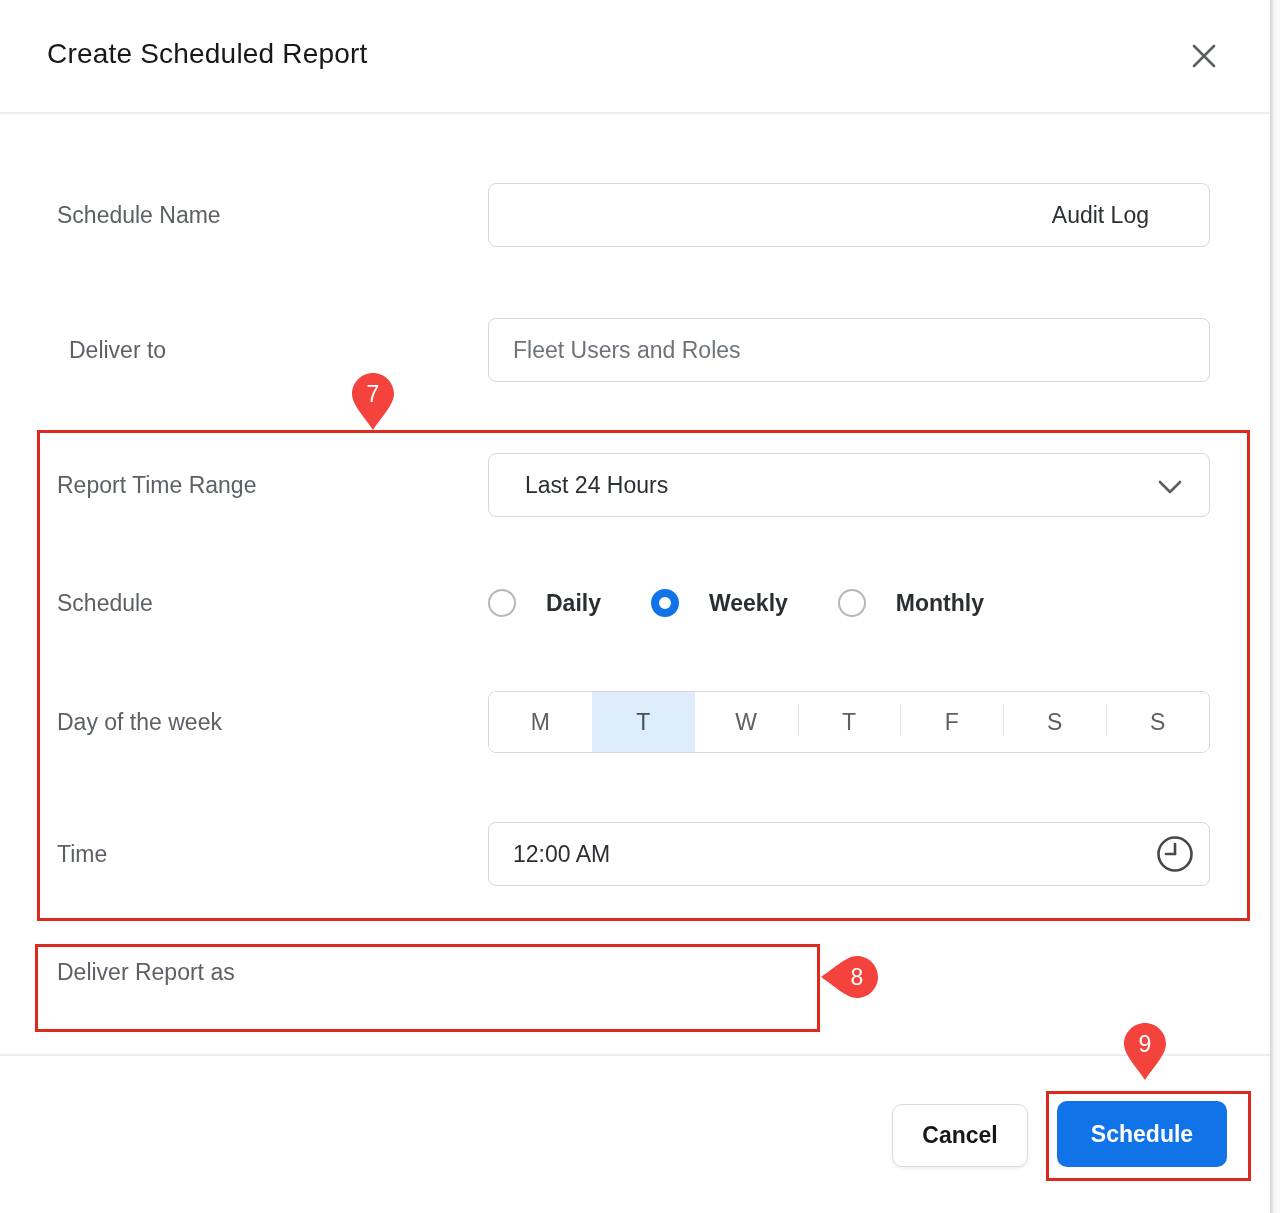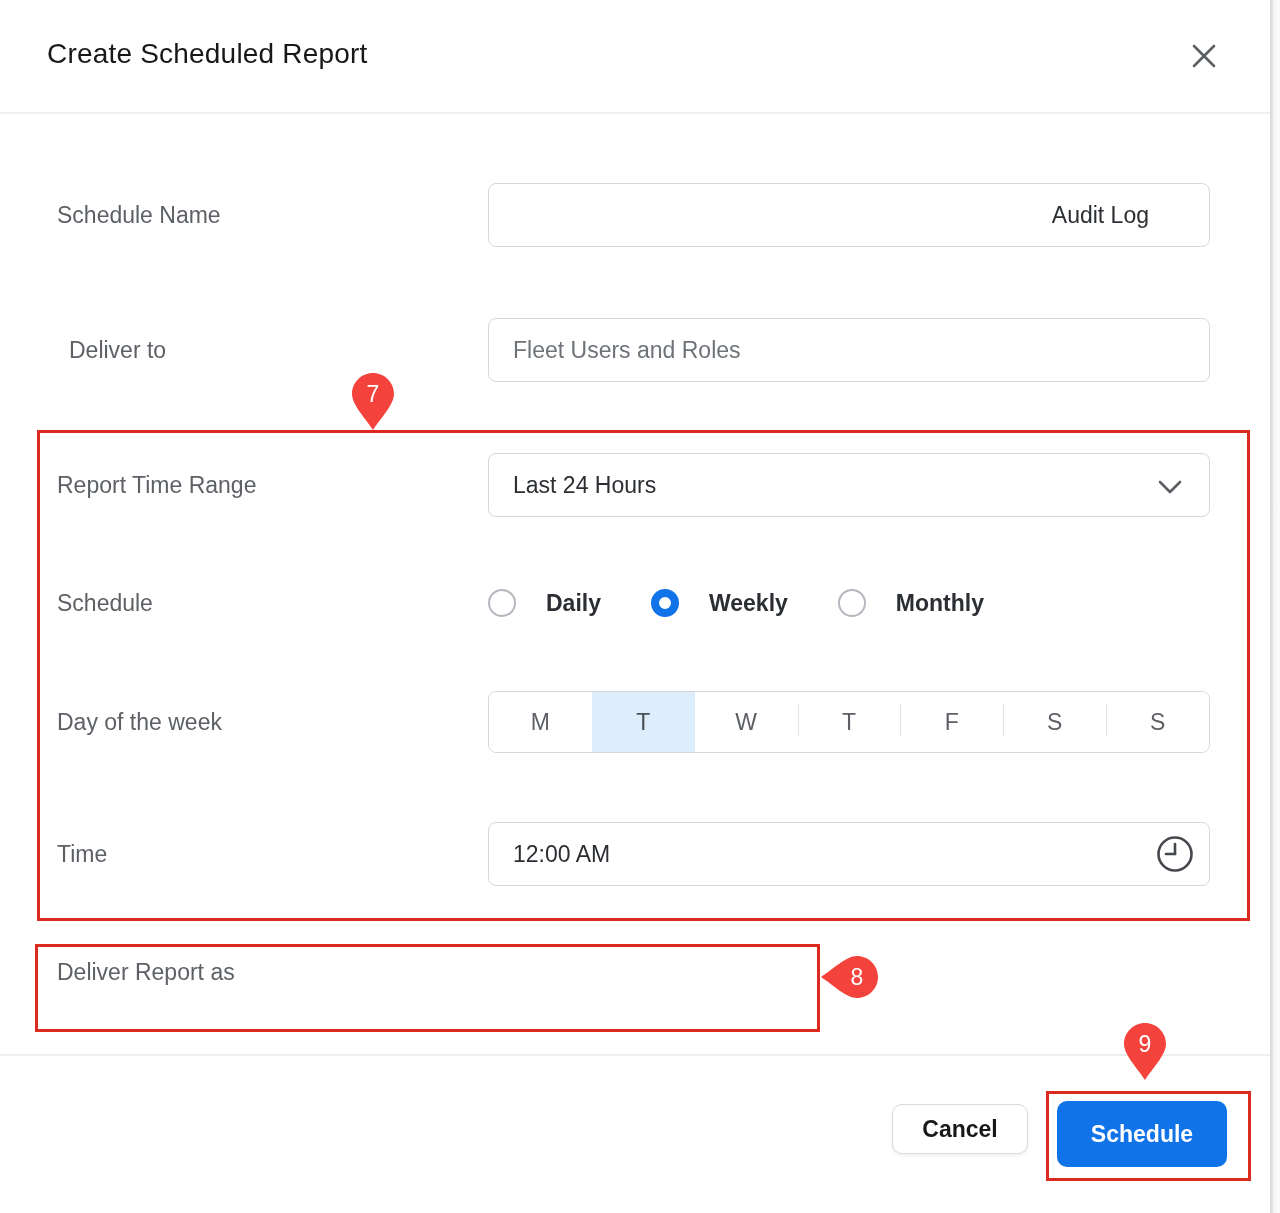--- a/index.html
+++ b/index.html
@@ -44,21 +44,21 @@
     border: 1px solid #d6d8db; border-radius: 8px;
   }
   .text-input {
     height: 64px; padding: 0 60px 0 24px;
     font-family: "Liberation Sans", sans-serif;
     font-size: 23px; color: #2b2e32; outline: none;
   }
   .text-input::placeholder { color: #6e7379; opacity: 1; }
   .select-box {
     height: 64px; display: flex; align-items: center;
-    padding: 0 24px; cursor: pointer;
+    padding: 0 36px; cursor: pointer;
   }
   .select-value { font-size: 23px; color: #2b2e32; }
   .chevron { position: absolute; right: 26px; top: 25px; }
   .clock-icon { position: absolute; left: 1155px; top: 834px; }
 
   
   .radio-row {
     position: absolute; left: 488px; top: 573px; height: 60px;
     display: flex; align-items: center; gap: 50px;
   }
@@ -99,21 +99,21 @@
   }
   .checkbox.checked { background: #1173e8; border-color: #1173e8; }
   .check-label { font-size: 23px; color: #2b2e32; }
 
   
   .footer-divider {
     position: absolute; left: 0; top: 1054px; width: 1270px; height: 2px;
     background: #eceef0;
   }
   .btn-cancel {
-    position: absolute; left: 892px; top: 1104px; width: 136px; height: 50px;
+    position: absolute; left: 892px; top: 1104px; width: 136px; height: 63px;
     background: #fff; border: 1px solid #d9dbde; border-radius: 10px;
     font-family: "Liberation Sans", sans-serif;
     font-size: 23px; font-weight: 700; color: #17181a; cursor: pointer;
     box-shadow: 0 2px 3px rgba(0,0,0,.06);
   }
   .btn-schedule {
     position: absolute; left: 1057px; top: 1101px; width: 170px; height: 66px;
     background: #1173e8; border: none; border-radius: 10px;
     font-family: "Liberation Sans", sans-serif;
     font-size: 23px; font-weight: 700; color: #ffffff; cursor: pointer;

